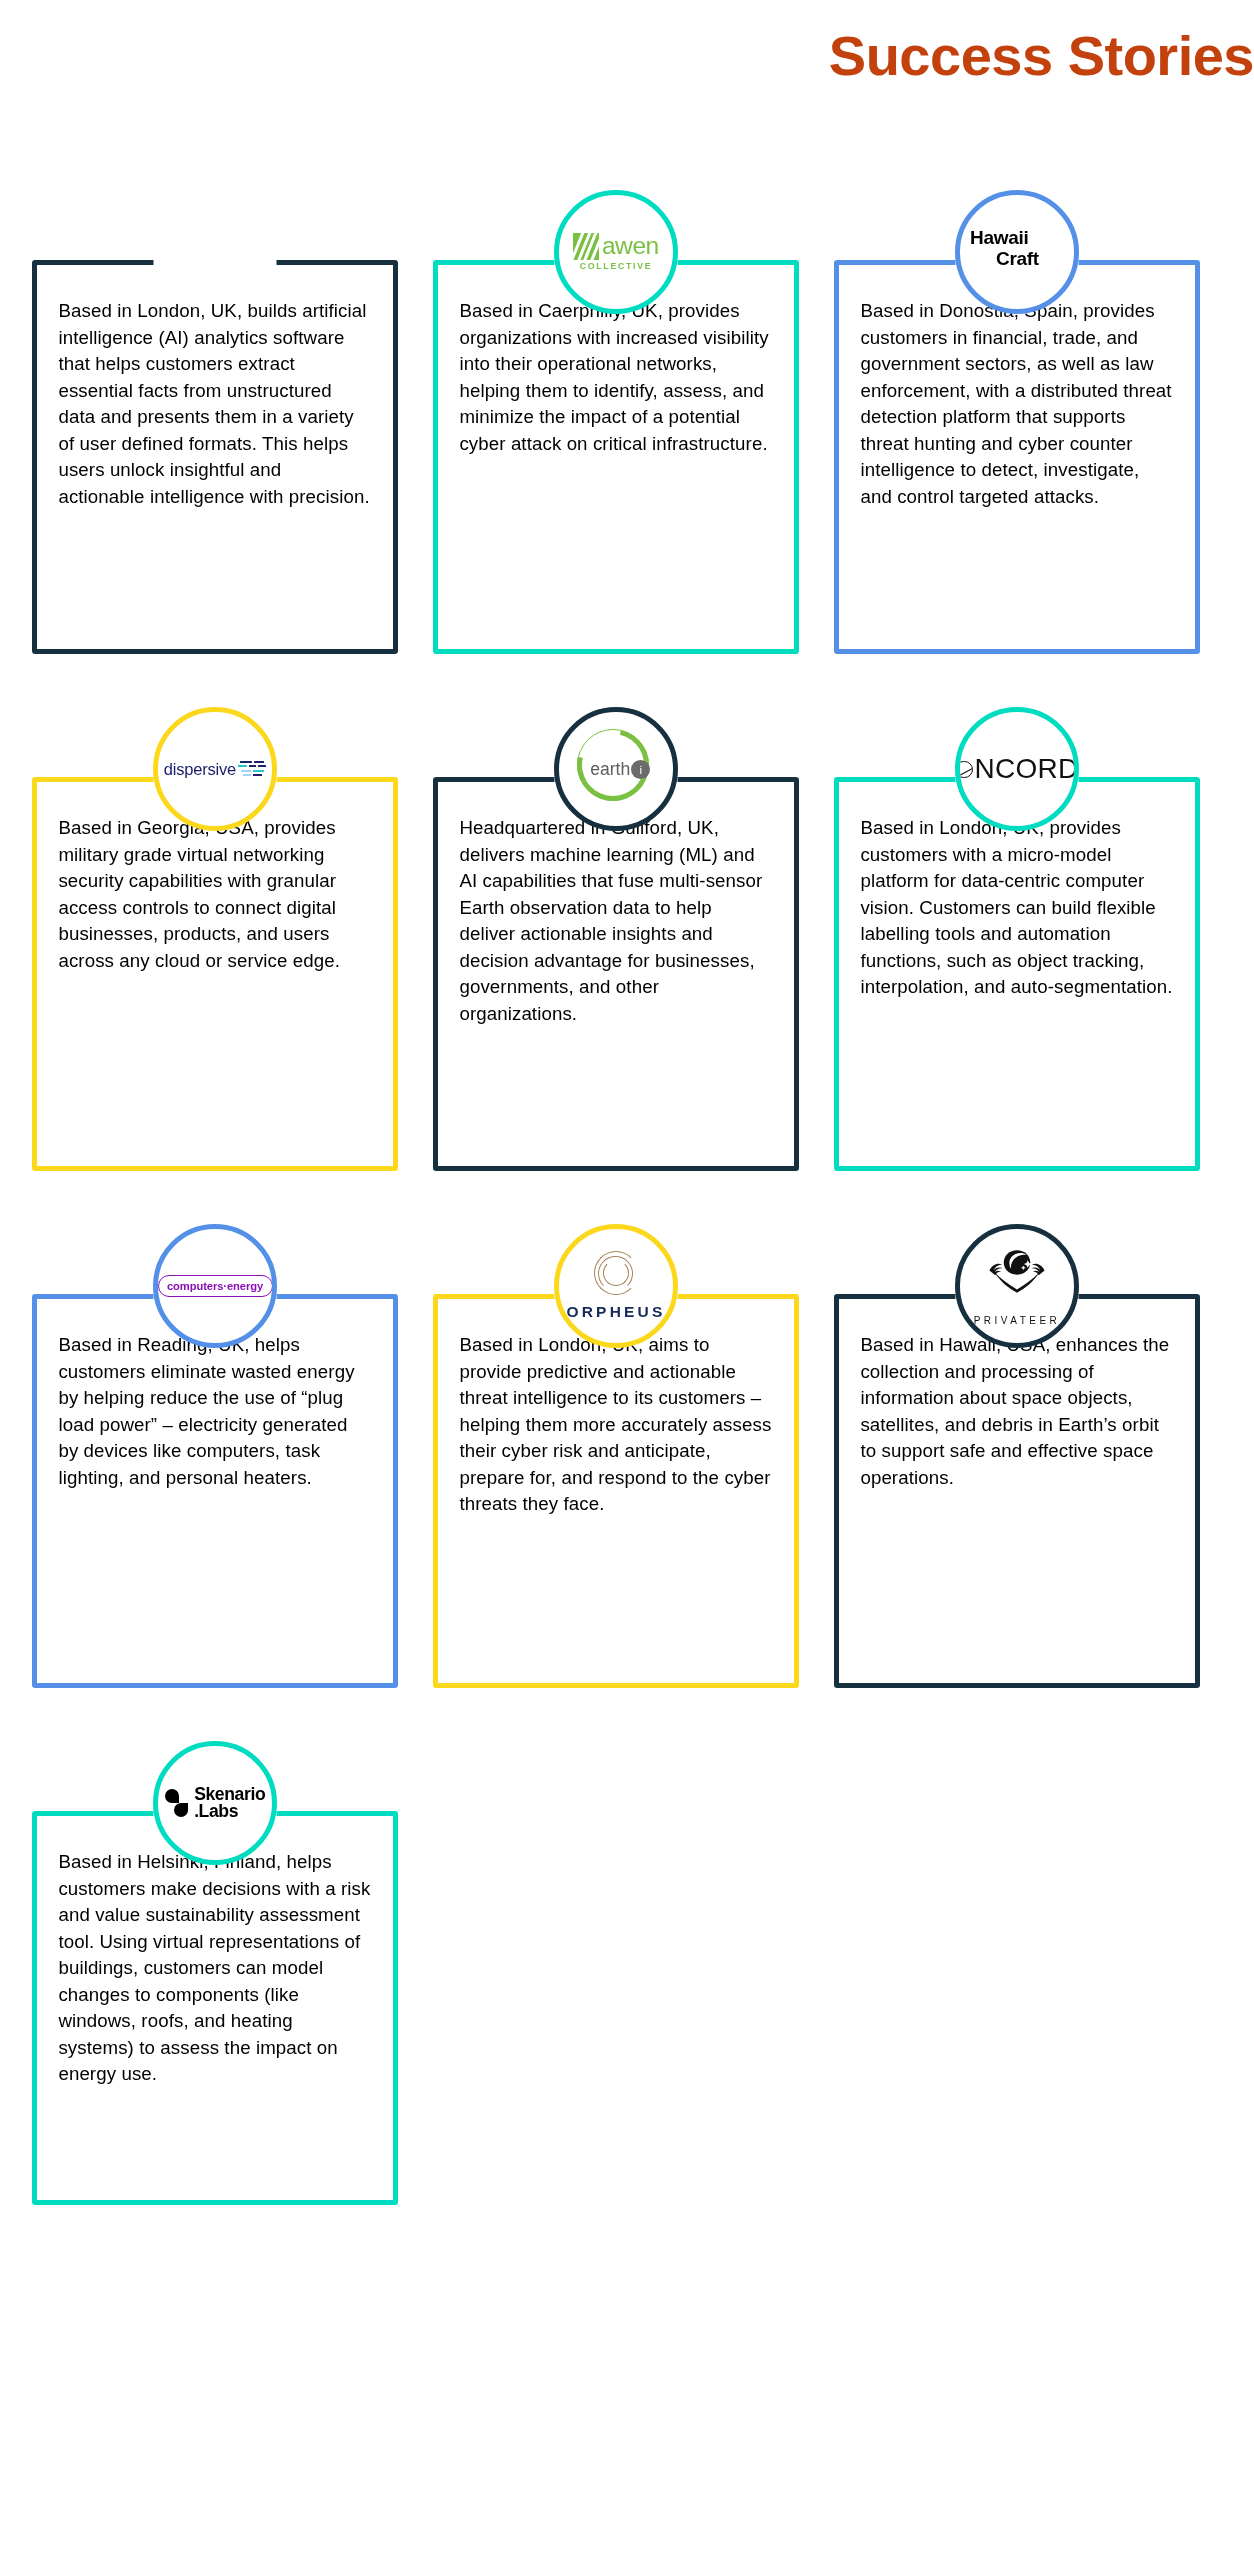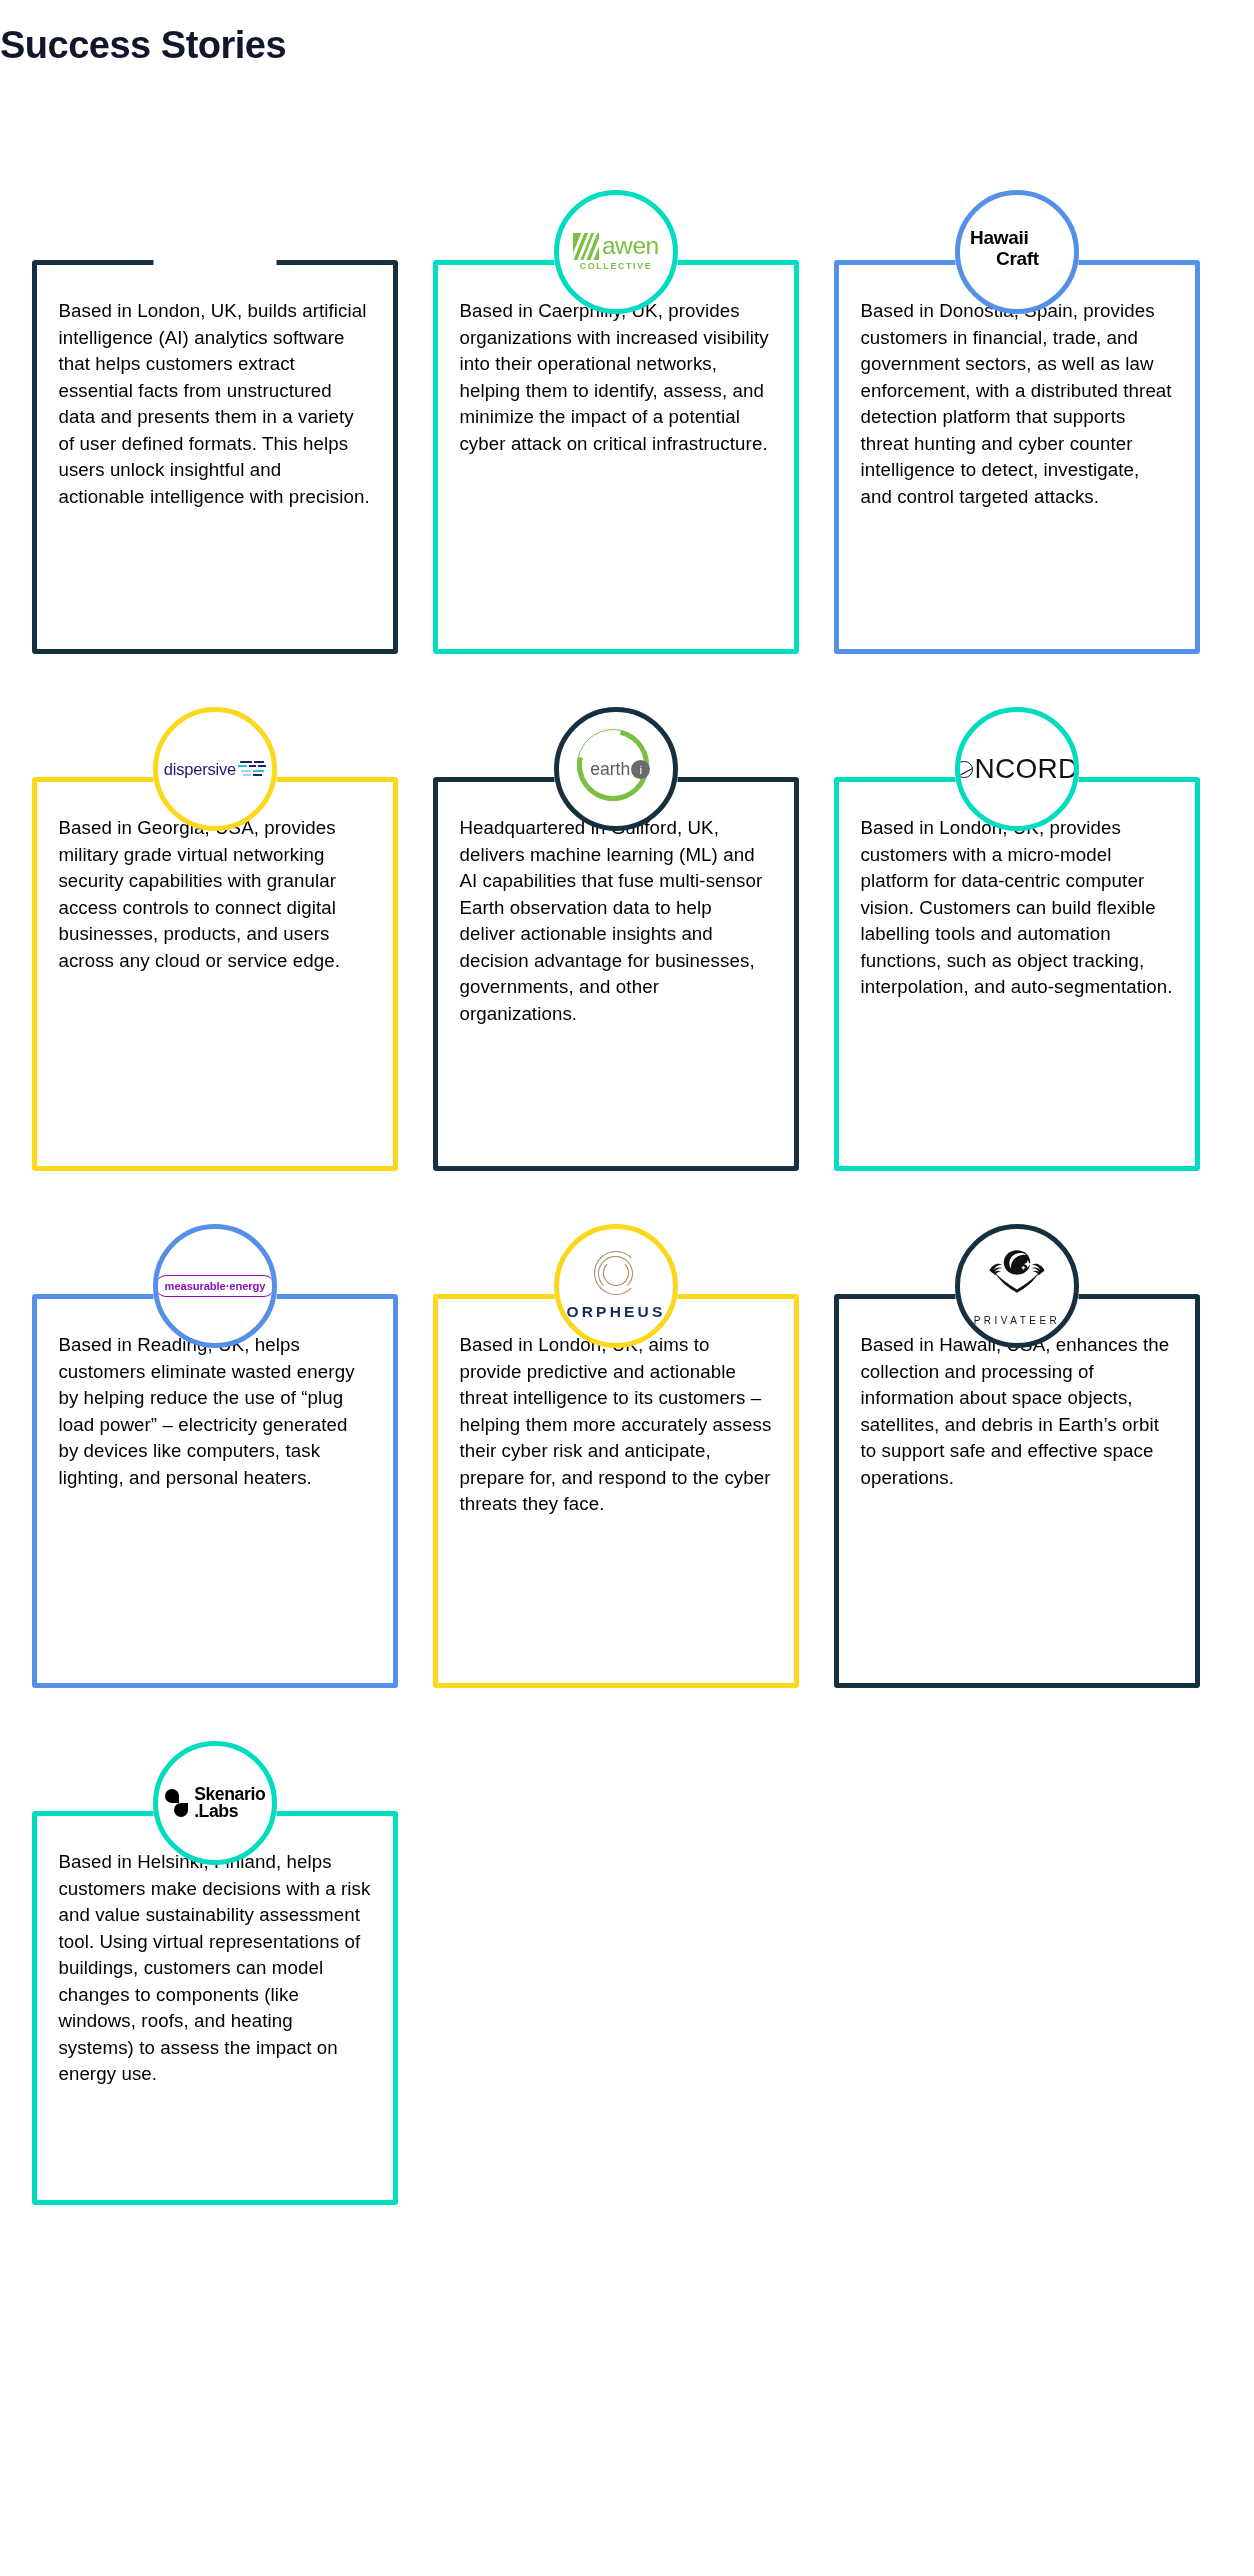--- a/index.html
+++ b/index.html
@@ -16,25 +16,25 @@
     background: #ffffff;
     overflow: hidden;
   }
 
   
   .page-title {
     position: absolute;
     top: 23.5px;
     left: 0;
     width: 1254px;
-    text-align: left;
-    font-size: 38px;
+    text-align: right;
+    font-size: 56px;
     font-weight: 700;
     letter-spacing: -0.5px;
-    color: #0f172a;
+    color: #c2410c;
     line-height: 1.15;
   }
 
   
   .grid {
     position: absolute;
     top: 190px;
     left: 32px;
     width: 1190px;
     display: grid;
@@ -287,21 +287,21 @@
       <div class="card-box" style="border-color:#00dcbf">
         <div class="notch"></div>
         <p class="card-text">Based in London, UK, provides customers with a micro-model platform for data-centric computer vision. Customers can build flexible labelling tools and automation functions, such as object tracking, interpolation, and auto-segmentation.</p>
       </div>
     </div>
 
     <div class="card">
       <div class="badge" style="border-color:#5590e8">
         <div class="badge-inner">
           <div class="logo-me">
-            <span>measurable·energy</span>
+            <span>computers·energy</span>
           </div>
         </div>
       </div>
       <div class="card-box" style="border-color:#5590e8">
         <div class="notch"></div>
         <p class="card-text">Based in Reading, UK, helps customers eliminate wasted energy by helping reduce the use of “plug load power” – electricity generated by devices like computers, task lighting, and personal heaters.</p>
       </div>
     </div>
 
     <div class="card">

